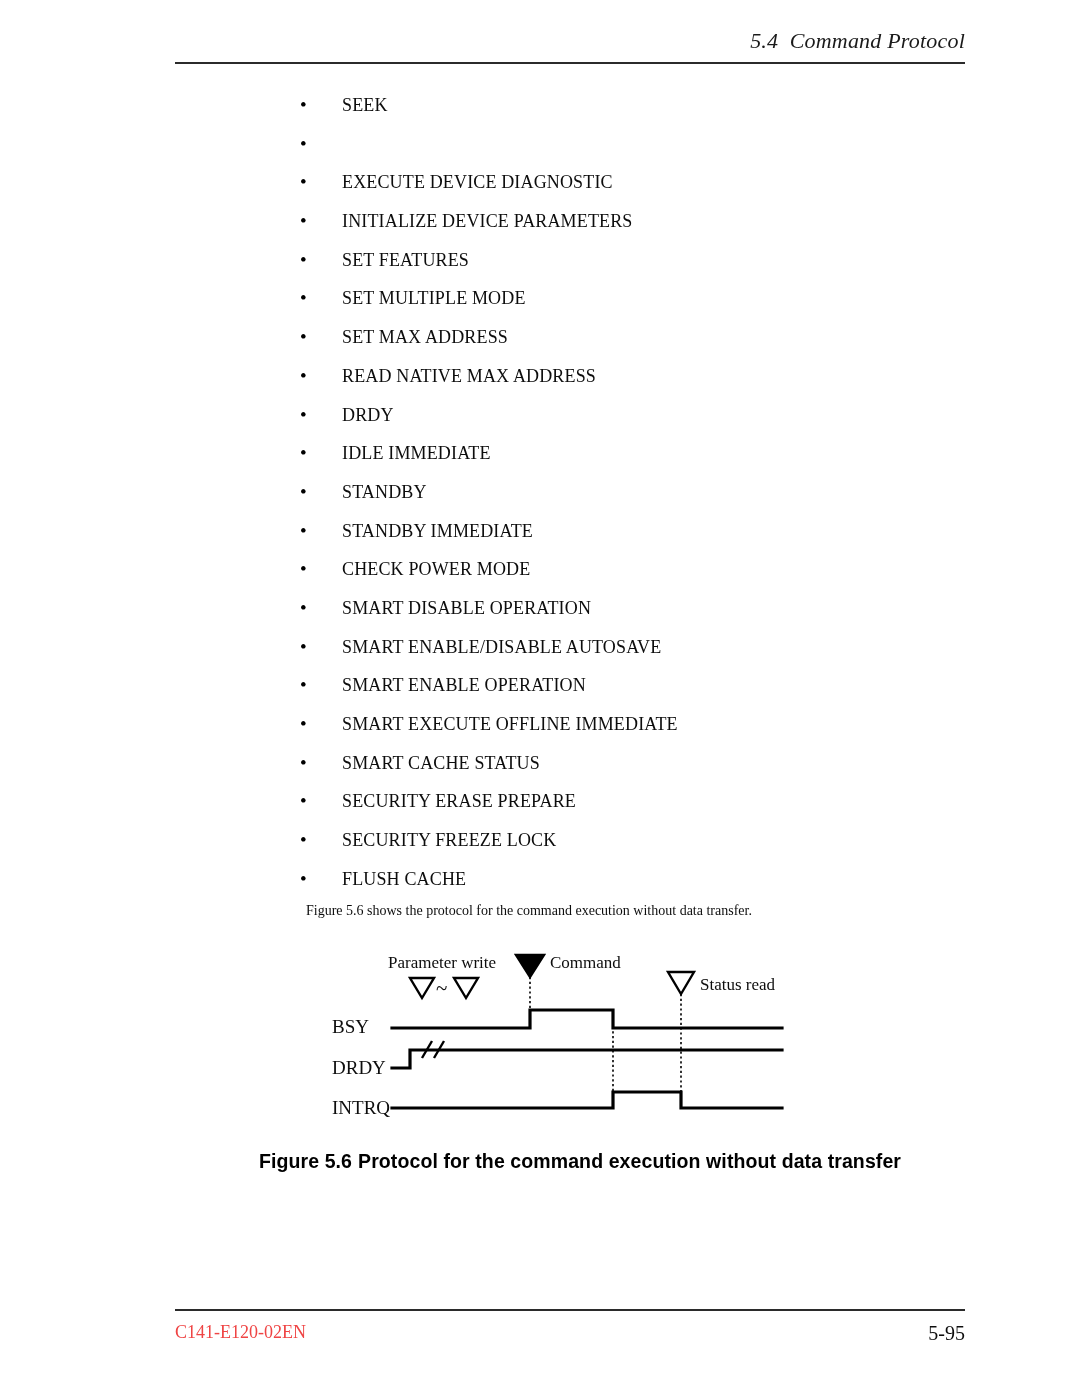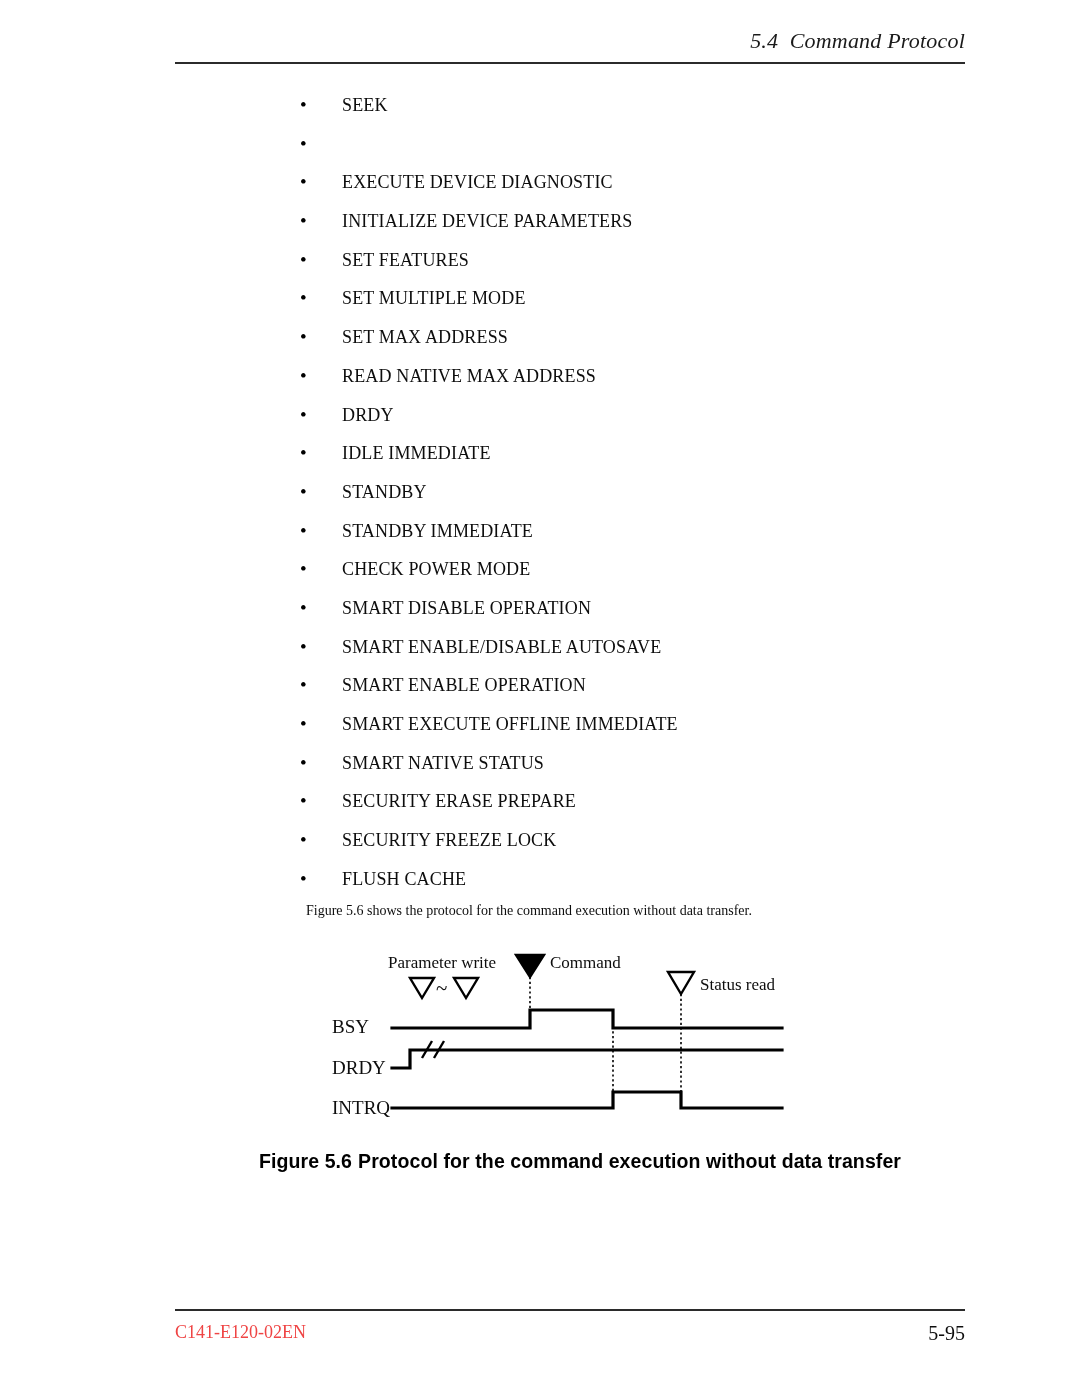--- a/index.html
+++ b/index.html
@@ -273,21 +273,21 @@
     <div class="bullet-row">
       <span class="bullet-dot">•</span>
       <span class="bullet-label">SMART ENABLE OPERATION</span>
     </div>
     <div class="bullet-row">
       <span class="bullet-dot">•</span>
       <span class="bullet-label">SMART EXECUTE OFFLINE IMMEDIATE</span>
     </div>
     <div class="bullet-row">
       <span class="bullet-dot">•</span>
-      <span class="bullet-label">SMART NATIVE STATUS</span>
+      <span class="bullet-label">SMART CACHE STATUS</span>
     </div>
     <div class="bullet-row">
       <span class="bullet-dot">•</span>
       <span class="bullet-label">SECURITY ERASE PREPARE</span>
     </div>
     <div class="bullet-row">
       <span class="bullet-dot">•</span>
       <span class="bullet-label">SECURITY FREEZE LOCK</span>
     </div>
     <div class="bullet-row">

